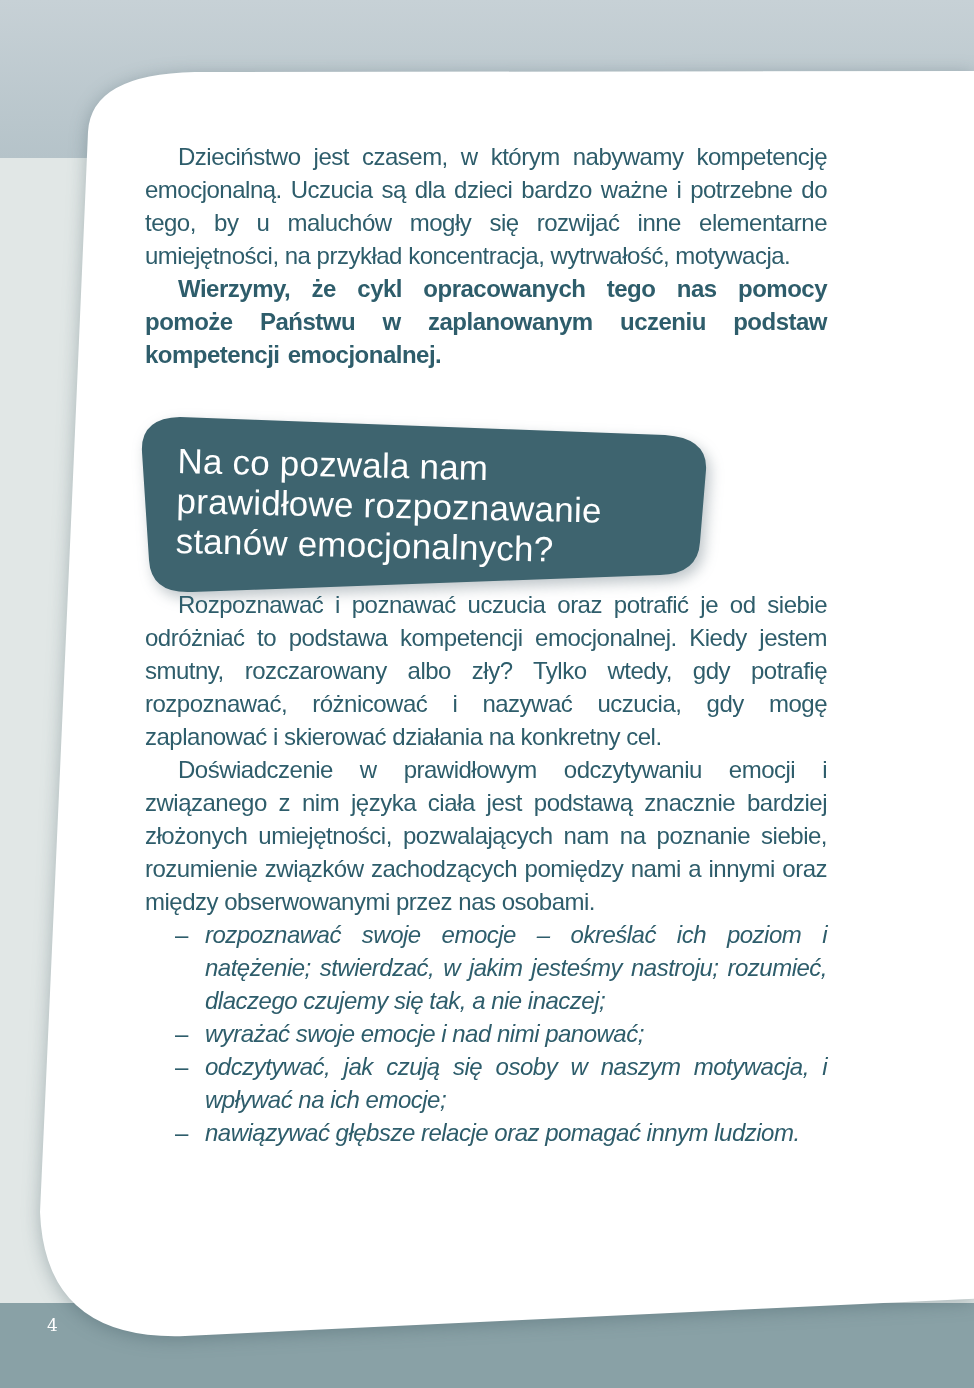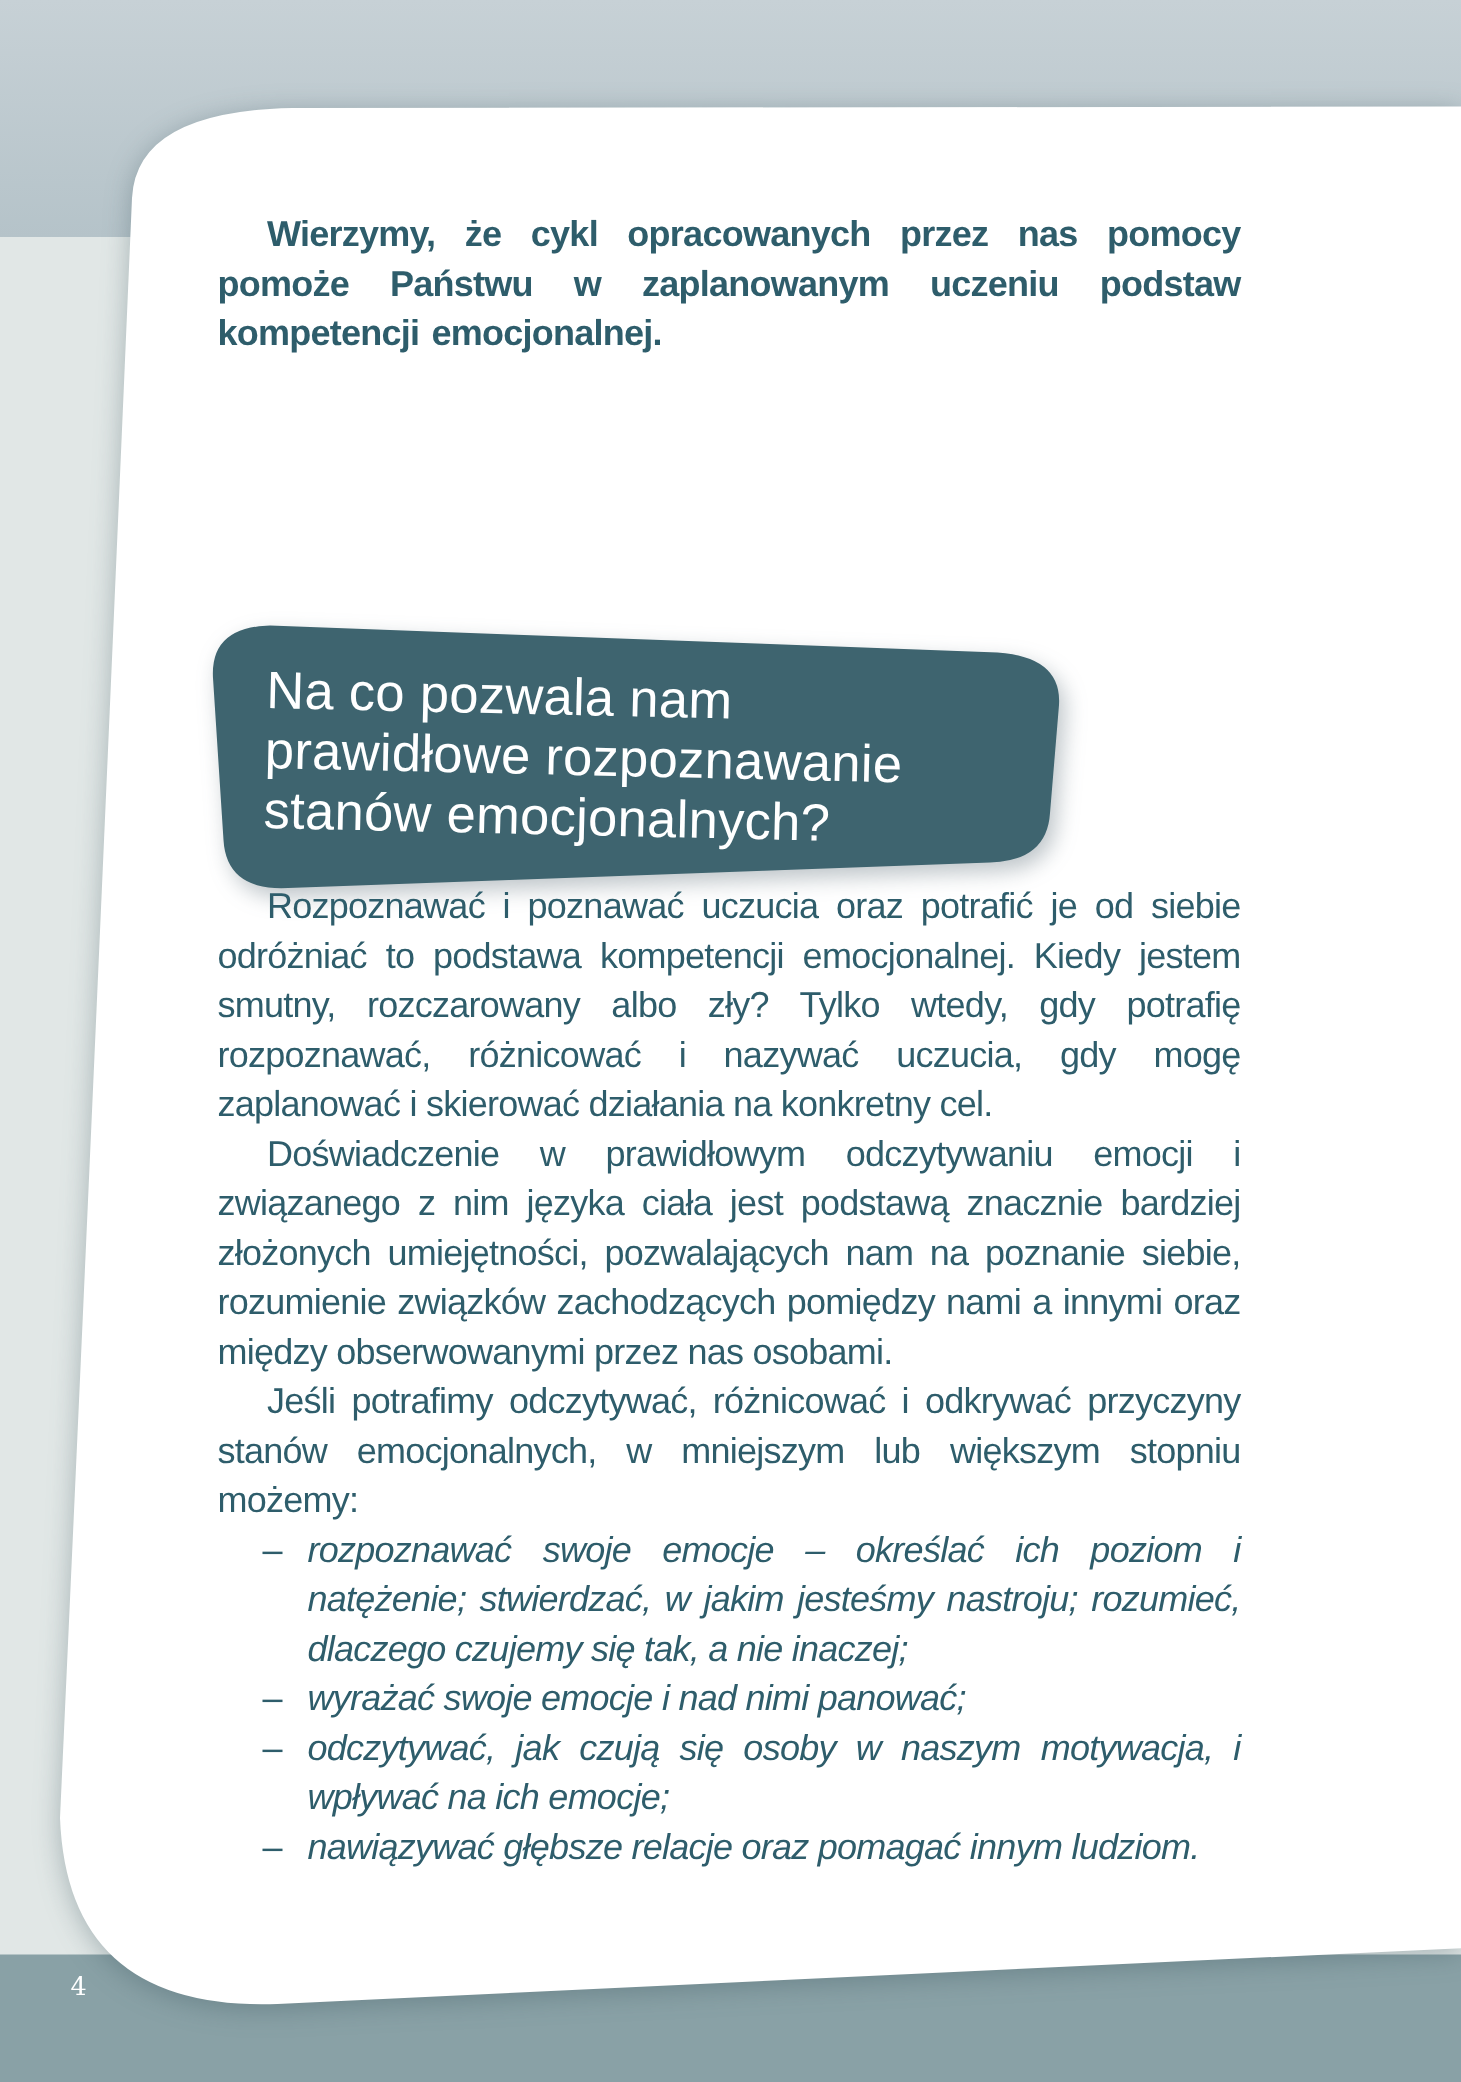--- a/index.html
+++ b/index.html
@@ -66,37 +66,37 @@
 
   <div class="band band-top"></div>
   <div class="band band-mid"></div>
   <div class="band band-bottom"></div>
 
   <svg class="page-sheet" width="974" height="1388" viewBox="0 0 974 1388">
     <path d="M 195 72 L 990 71 L 990 1298 L 185 1336 Q 45 1341 40 1212 Q 64 690 88 132 Q 91 74 195 72 Z" fill="#ffffff"></path>
   </svg>
 
   <div class="textblock block1">
-    <p class="p-bold">Wierzymy, że cykl opracowanych przez nas pomocy pomoże Państwu w zaplanowanym uczeniu podstaw kompetencji emocjonalnej.</p>
+    <p>Dzieciństwo jest czasem, w którym nabywamy kompetencję emocjonalną. Uczucia są dla dzieci bardzo ważne i potrzebne do tego, by u maluchów mogły się rozwijać inne elementarne umiejętności, na przykład koncentracja, wytrwałość, motywacja.</p>
+    <p class="p-bold">Wierzymy, że cykl opracowanych tego nas pomocy pomoże Państwu w zaplanowanym uczeniu podstaw kompetencji emocjonalnej.</p>
   </div>
 
   <svg class="headbox" width="620" height="210" viewBox="0 0 620 210">
     <path d="M 60 17 L 545 35 Q 588 38 586 70 L 580 142 Q 578 174 540 175 L 72 192 Q 31 194 29 160 L 22 52 Q 20 18 60 17 Z" fill="#3e646f"></path>
   </svg>
 
   <div class="heading">
     <div>Na co pozwala nam</div>
     <div>prawidłowe rozpoznawanie</div>
     <div>stanów emocjonalnych?</div>
   </div>
 
   <div class="textblock block2">
     <p>Rozpoznawać i poznawać uczucia oraz potrafić je od siebie odróżniać to podstawa kompetencji emocjonalnej. Kiedy jestem smutny, rozczarowany albo zły? Tylko wtedy, gdy potrafię rozpoznawać, różnicować i nazywać uczucia, gdy mogę zaplanować i skierować działania na konkretny cel.</p>
     <p>Doświadczenie w prawidłowym odczytywaniu emocji i związanego z nim języka ciała jest podstawą znacznie bardziej złożonych umiejętności, pozwalających nam na poznanie siebie, rozumienie związków zachodzących pomiędzy nami a innymi oraz między obserwowanymi przez nas osobami.</p>
-    <p>Jeśli potrafimy odczytywać, różnicować i odkrywać przyczyny stanów emocjonalnych, w mniejszym lub większym stopniu możemy:</p>
 
     <div>
       <div class="list-row">
         <span class="dash">–</span>
         <span class="li-text">rozpoznawać swoje emocje – określać ich poziom i natężenie; stwierdzać, w jakim jesteśmy nastroju; rozumieć, dlaczego czujemy się tak, a nie inaczej;</span>
       </div>
       <div class="list-row">
         <span class="dash">–</span>
         <span class="li-text">wyrażać swoje emocje i nad nimi panować;</span>
       </div>

